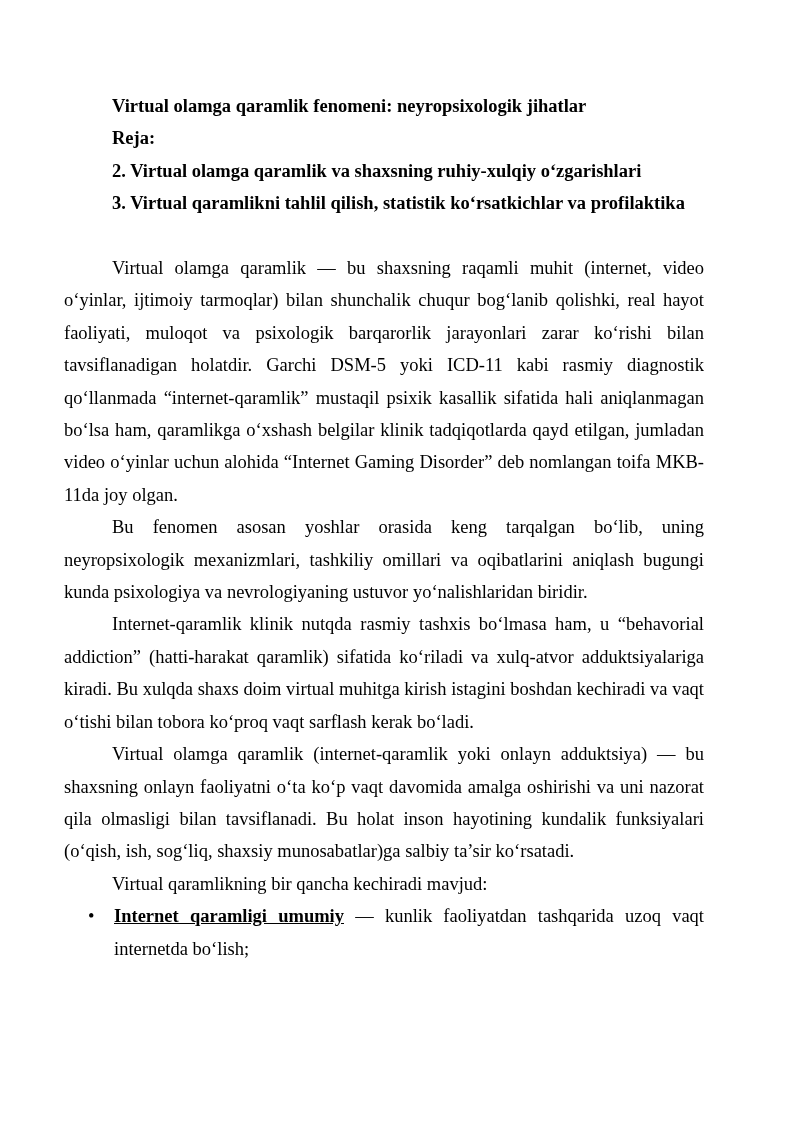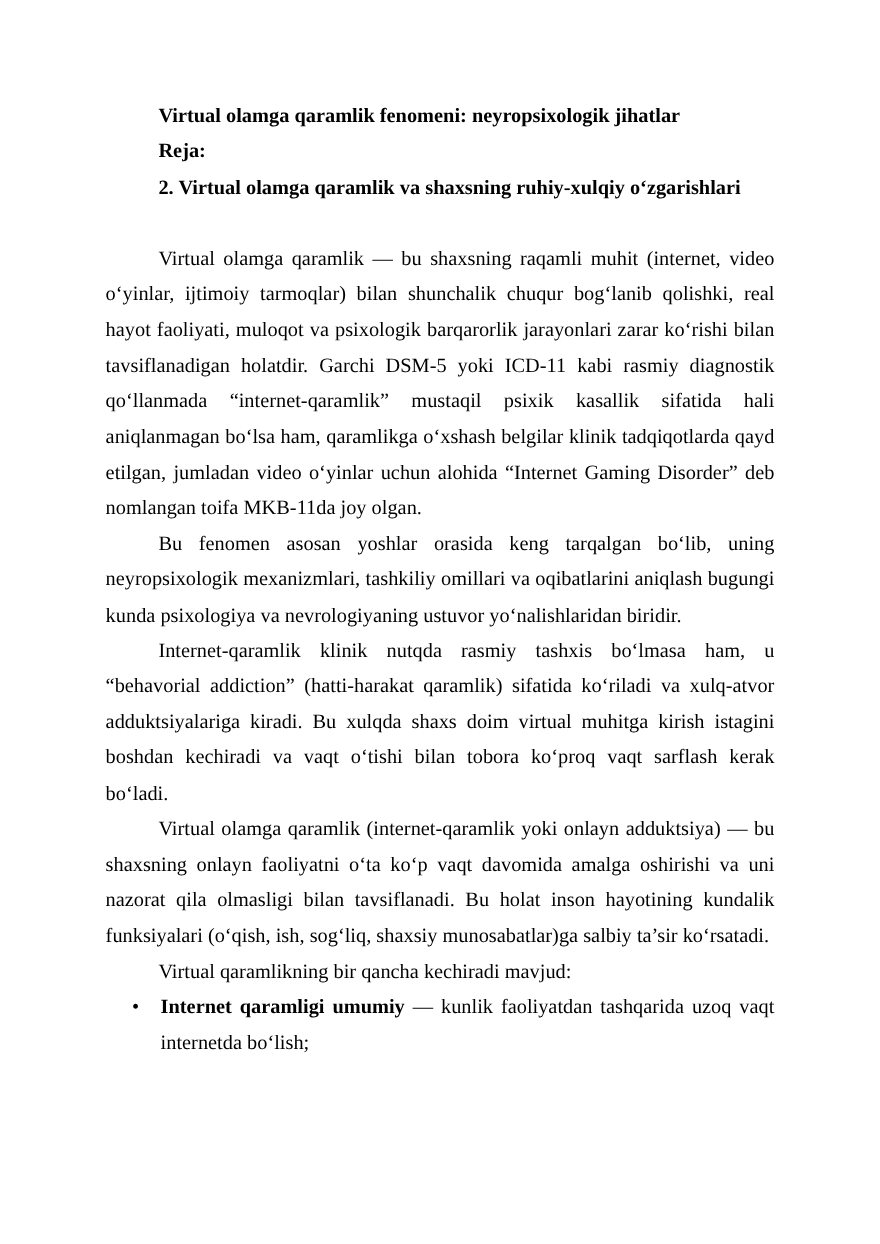--- a/index.html
+++ b/index.html
@@ -6,21 +6,21 @@
     margin: 0;
     padding: 0;
     background: #ffffff;
   }
   .page {
     position: relative;
     width: 800px;
     height: 1131px;
     box-sizing: border-box;
     margin: 0 auto;
-    padding: 90px 96px 0 96px;
+    padding: 90px 96px 0 64px;
     background: #ffffff;
     color: #000000;
     font-family: "Liberation Serif", serif;
     font-size: 18.5px;
     line-height: 32.4px;
     overflow: hidden;
   }
   .page p {
     margin: 0;
     text-align: justify;
@@ -42,31 +42,33 @@
     padding-left: 50px;
     text-align: justify;
   }
   ul.forms-list .bullet-marker {
     position: absolute;
     left: 24px;
     top: 0;
   }
   .term-bold {
     font-weight: bold;
+    text-decoration: underline;
   }
 </style>
 </head>
 <body>
 
 <div class="page">
 
   <div class="heading-block">
     <p>Virtual olamga qaramlik fenomeni: neyropsixologik jihatlar</p>
     <p>Reja:</p>
     <p>2. Virtual olamga qaramlik va shaxsning ruhiy-xulqiy o‘zgarishlari</p>
+    <p>3. Virtual qaramlikni tahlil qilish, statistik ko‘rsatkichlar va profilaktika</p>
   </div>
 
   <div class="blank-line"></div>
 
   <p>Virtual olamga qaramlik — bu shaxsning raqamli muhit (internet, video o‘yinlar, ijtimoiy tarmoqlar) bilan shunchalik chuqur bog‘lanib qolishki, real hayot faoliyati, muloqot va psixologik barqarorlik jarayonlari zarar ko‘rishi bilan tavsiflanadigan holatdir. Garchi DSM-5 yoki ICD-11 kabi rasmiy diagnostik qo‘llanmada “internet-qaramlik” mustaqil psixik kasallik sifatida hali aniqlanmagan bo‘lsa ham, qaramlikga o‘xshash belgilar klinik tadqiqotlarda qayd etilgan, jumladan video o‘yinlar uchun alohida “Internet Gaming Disorder” deb nomlangan toifa MKB-11da joy olgan.</p>
 
   <p>Bu fenomen asosan yoshlar orasida keng tarqalgan bo‘lib, uning neyropsixologik mexanizmlari, tashkiliy omillari va oqibatlarini aniqlash bugungi kunda psixologiya va nevrologiyaning ustuvor yo‘nalishlaridan biridir.</p>
 
   <p>Internet-qaramlik klinik nutqda rasmiy tashxis bo‘lmasa ham, u “behavorial addiction” (hatti-harakat qaramlik) sifatida ko‘riladi va xulq-atvor adduktsiyalariga kiradi. Bu xulqda shaxs doim virtual muhitga kirish istagini boshdan kechiradi va vaqt o‘tishi bilan tobora ko‘proq vaqt sarflash kerak bo‘ladi.</p>
 

